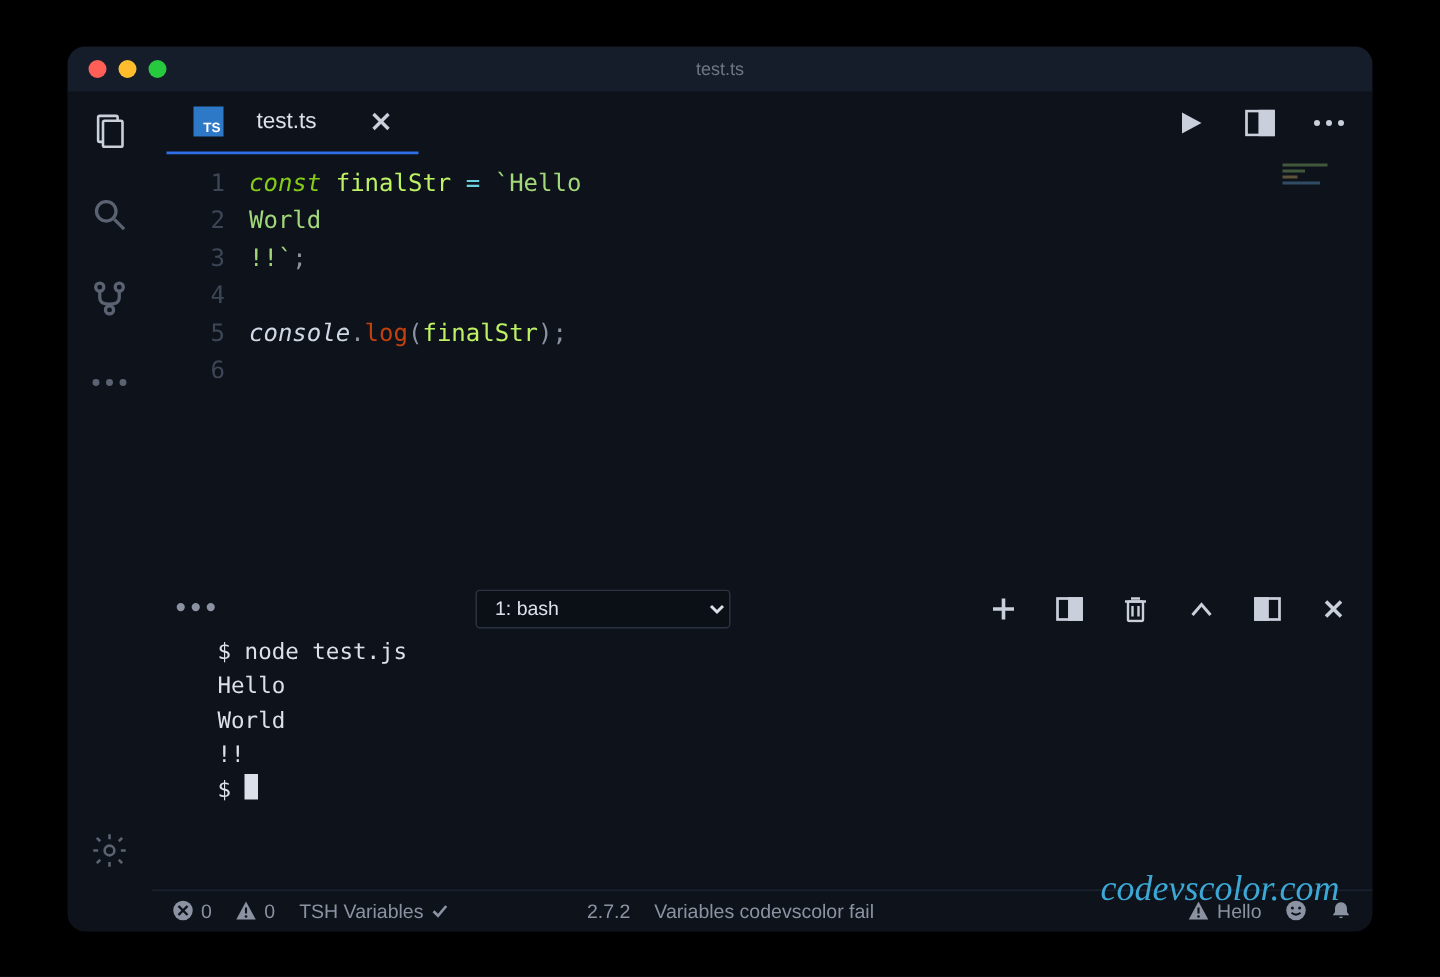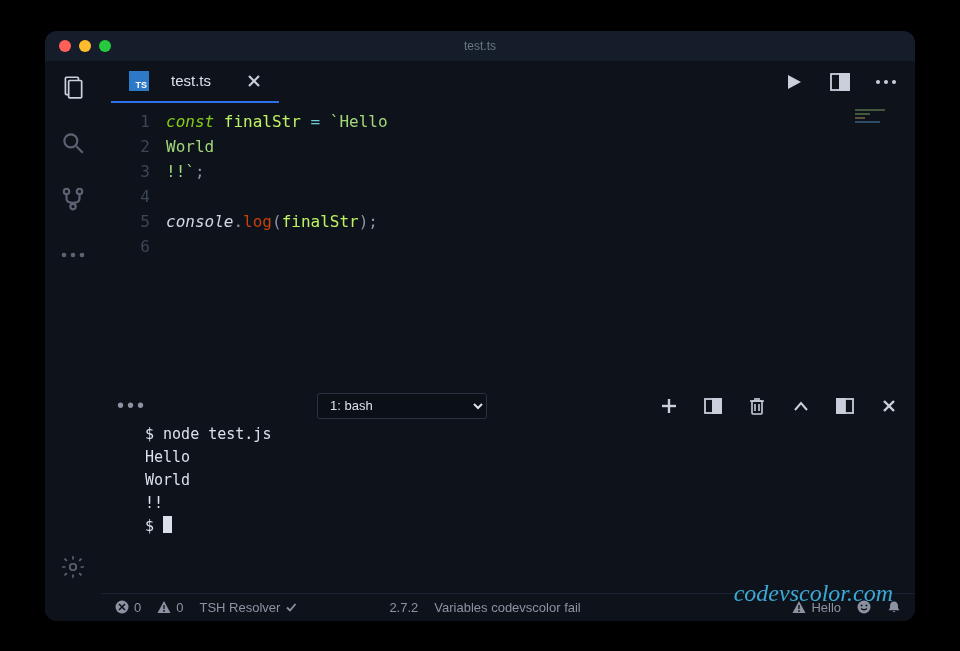--- a/index.html
+++ b/index.html
@@ -409,21 +409,21 @@
         </div>
         <div class="sitem">
           <svg width="14" height="14" viewBox="0 0 14 14" fill="currentColor">
               <polygon points="7,1 13.5,13 0.5,13"></polygon>
               <line x1="7" y1="5" x2="7" y2="9" stroke="#0e131b" stroke-width="1.4"></line>
               <circle cx="7" cy="11" r="0.9" fill="#0e131b"></circle>
             </svg>
           <span>0</span>
         </div>
         <div class="sitem">
-          <span>TSH Resolver</span>
+          <span>TSH Variables</span>
           <svg width="12" height="12" viewBox="0 0 12 12" fill="none" stroke="currentColor" stroke-width="1.8">
               <polyline points="2,6.5 5,9.5 10.5,3"></polyline>
             </svg>
         </div>
         <div class="sspacer-mid"></div>
         <div class="sitem">
           <span>2.7.2</span>
         </div>
         <div class="sitem">
           <span>Variables codevscolor fail</span>

